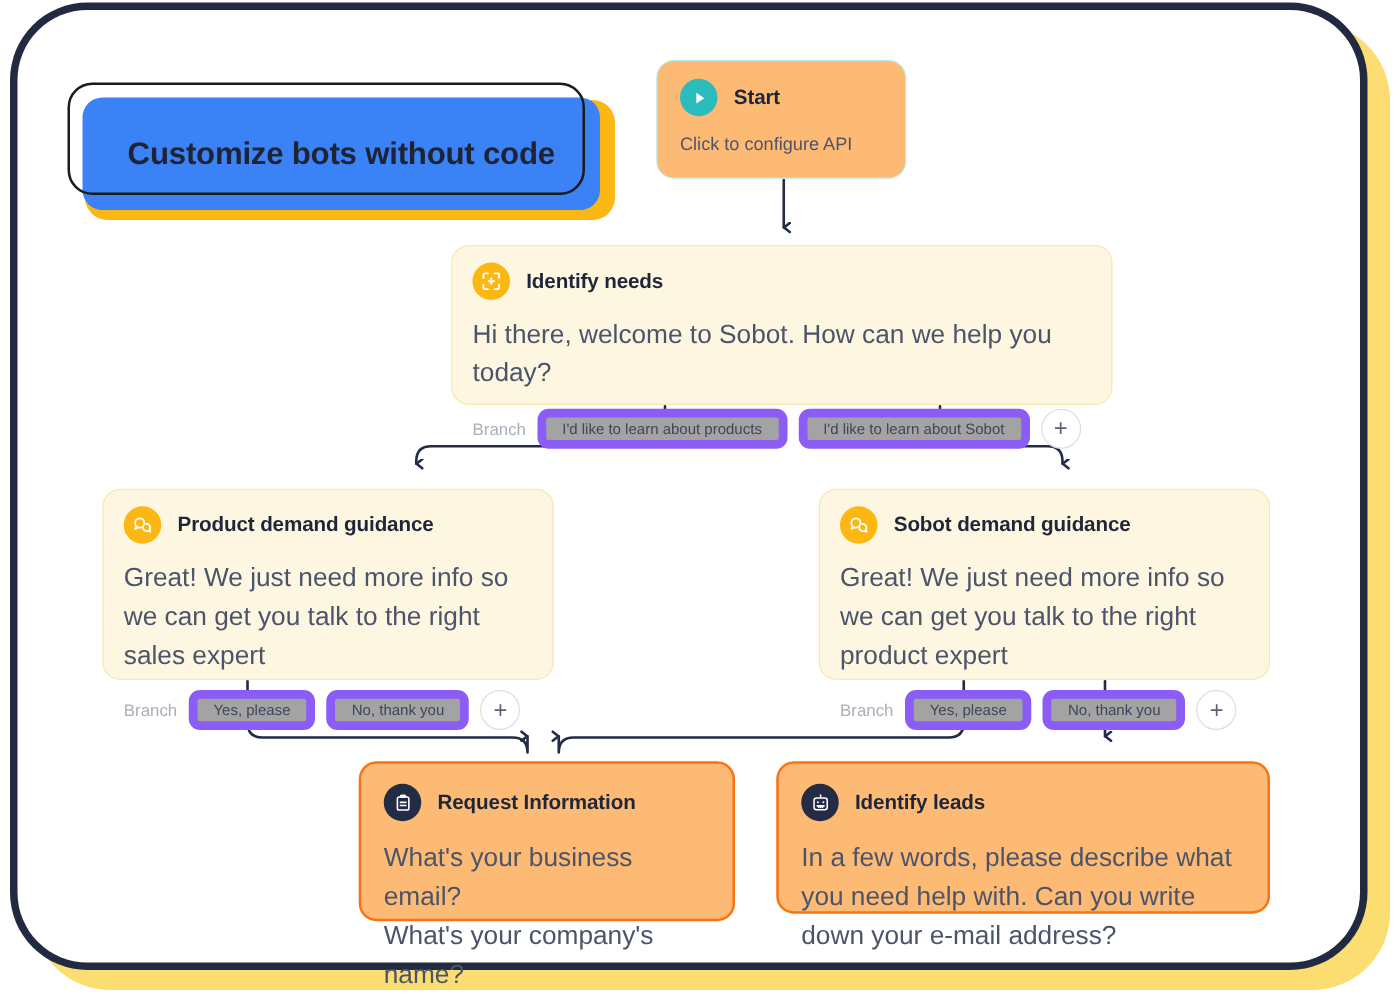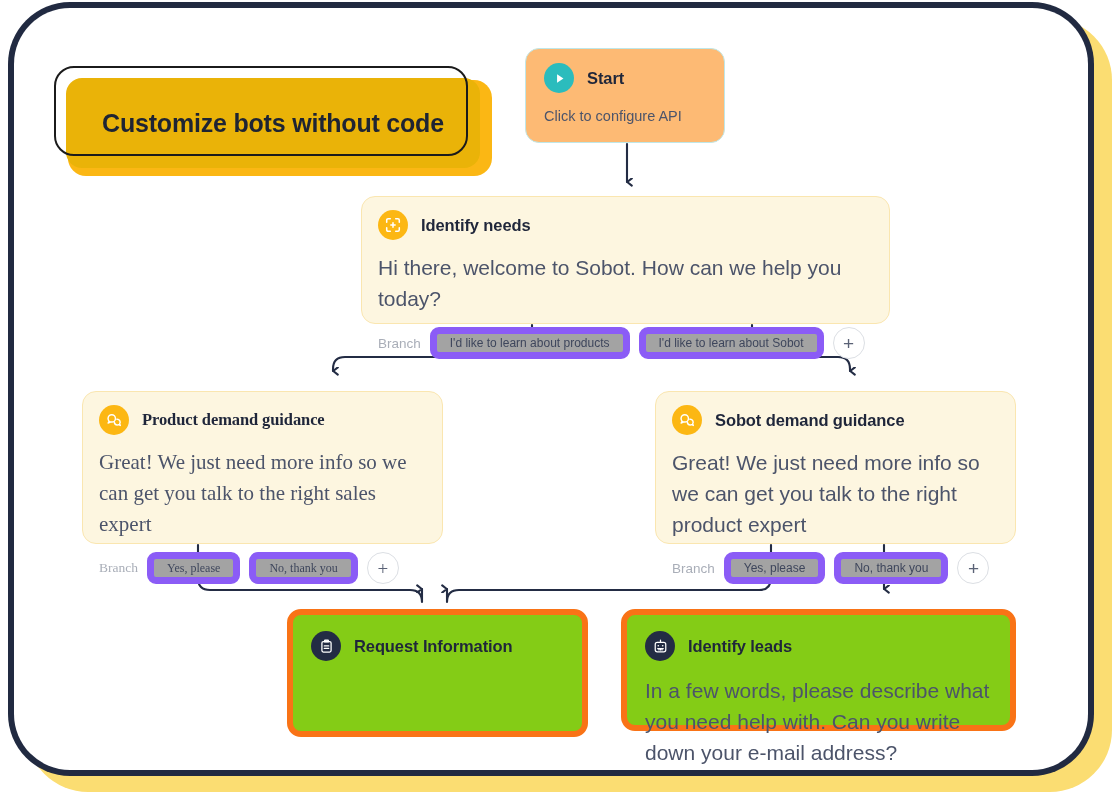--- a/index.html
+++ b/index.html
@@ -86,21 +86,21 @@
     border: 2.5px solid #1b1b1b;
     border-radius: 20px;
     box-sizing: border-box;
   }
   .banner-fill {
     position: absolute;
     left: 12px;
     top: 12px;
     width: 414px;
     height: 90px;
-    background: #eab308;
+    background: #3b82f6;
     border-radius: 16px;
     display: flex;
     align-items: center;
     justify-content: center;
   }
   .banner-text {
     font-size: 25px;
     font-weight: bold;
     color: #1e2433;
     letter-spacing: -0.2px;
@@ -115,22 +115,22 @@
   }
   .node-start {
     background: #fdba74;
     border: 1px solid #bfe7e8;
   }
   .node-yellow {
     background: #fdf6e0;
     border: 1px solid #fae6b0;
   }
   .node-gray {
-    background: #84cc16;
-    border: 6px solid #f97316;
+    background: #fdba74;
+    border: 2px solid #f97316;
   }
 
   .node-head {
     display: flex;
     align-items: center;
     gap: 13px;
   }
   .node-icon {
     width: 30px;
     height: 30px;
@@ -206,21 +206,20 @@
   #node-identify-needs {
     left: 361px; top: 196px; width: 529px; height: 128px;
     padding: 13px 16px 0 16px;
   }
   #node-identify-needs .node-sub { margin-top: 12px; }
   #node-identify-needs .branch-row { margin-top: 13px; }
 
   #node-product-demand {
     left: 82px; top: 391px; width: 361px; height: 153px;
     padding: 13px 16px 0 16px;
-    font-family: Liberation Serif, serif;
   }
   #node-product-demand .node-sub { margin-top: 12px; }
   #node-product-demand .branch-row { margin-top: 12px; }
 
   #node-sobot-demand {
     left: 655px; top: 391px; width: 361px; height: 153px;
     padding: 13px 16px 16px 16px;
   }
   #node-sobot-demand .node-sub { margin-top: 12px; }
   #node-sobot-demand .branch-row { margin-top: 12px; }
@@ -362,20 +361,24 @@
       <span class="node-icon icon-dark">
         <svg class="icon-svg" width="17" height="17" viewBox="0 0 20 20" aria-hidden="true">
           <g fill="none" stroke="#ffffff" stroke-width="1.5" stroke-linecap="round" stroke-linejoin="round">
             <rect x="4.6" y="4.2" width="10.8" height="12.3" rx="1.7"></rect>
             <path d="M7.7 4.4 V3.4 Q7.7 2.6 8.5 2.6 H11.5 Q12.3 2.6 12.3 3.4 V4.4 Z" fill="#ffffff"></path>
             <path d="M7.4 9.3 H12.6 M7.4 12.3 H12.6"></path>
           </g>
         </svg>
       </span>
       <span class="node-title">Request Information</span>
+    </div>
+    <div class="node-sub">
+      <div>What's your business email?</div>
+      <div>What's your company's name?</div>
     </div>
   </div>
 
   <div class="node node-gray" id="node-identify-leads">
     <div class="node-head">
       <span class="node-icon icon-dark">
         <svg class="icon-svg" width="17" height="17" viewBox="0 0 20 20" aria-hidden="true">
           <g fill="none" stroke="#ffffff" stroke-width="1.45" stroke-linecap="round" stroke-linejoin="round">
             <path d="M10 2.4 V5.0"></path>
             <rect x="3.8" y="5.2" width="12.4" height="11.0" rx="2.4"></rect>

